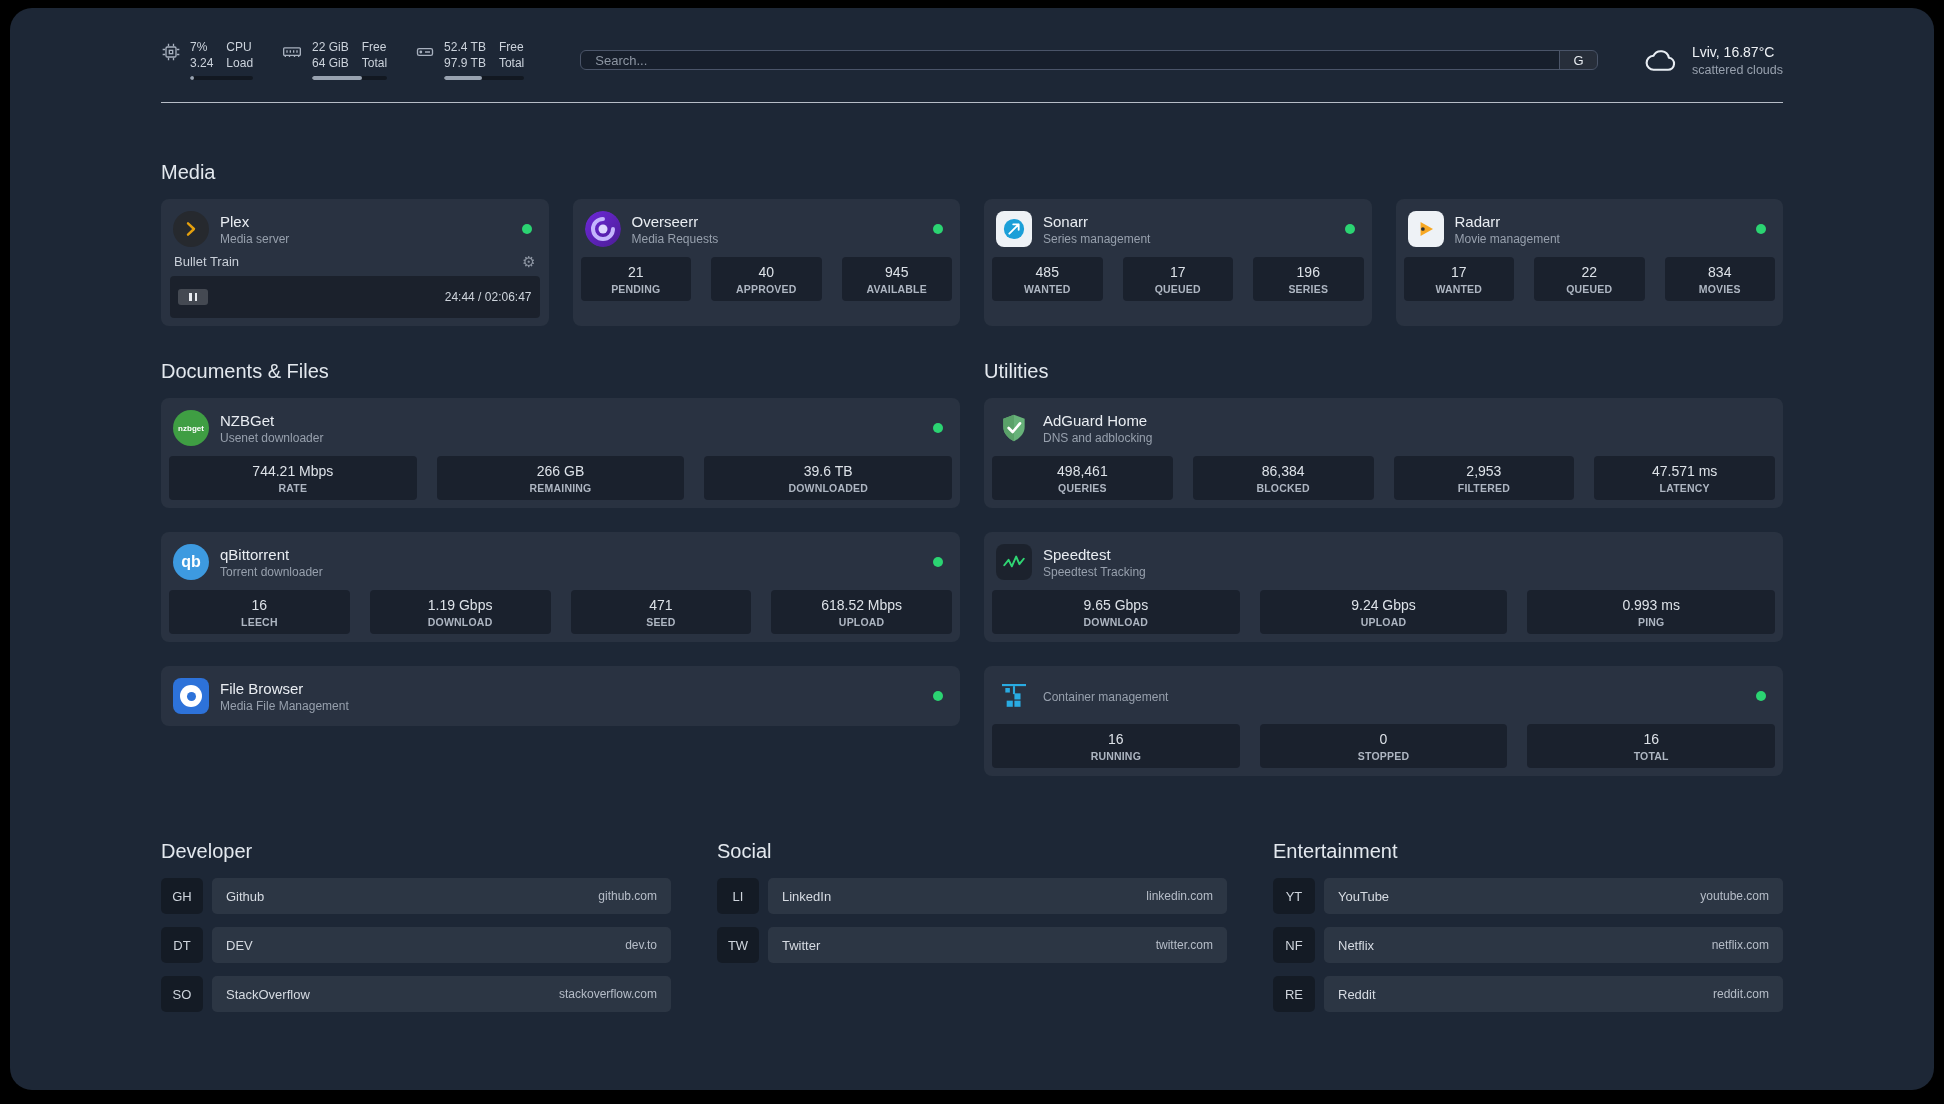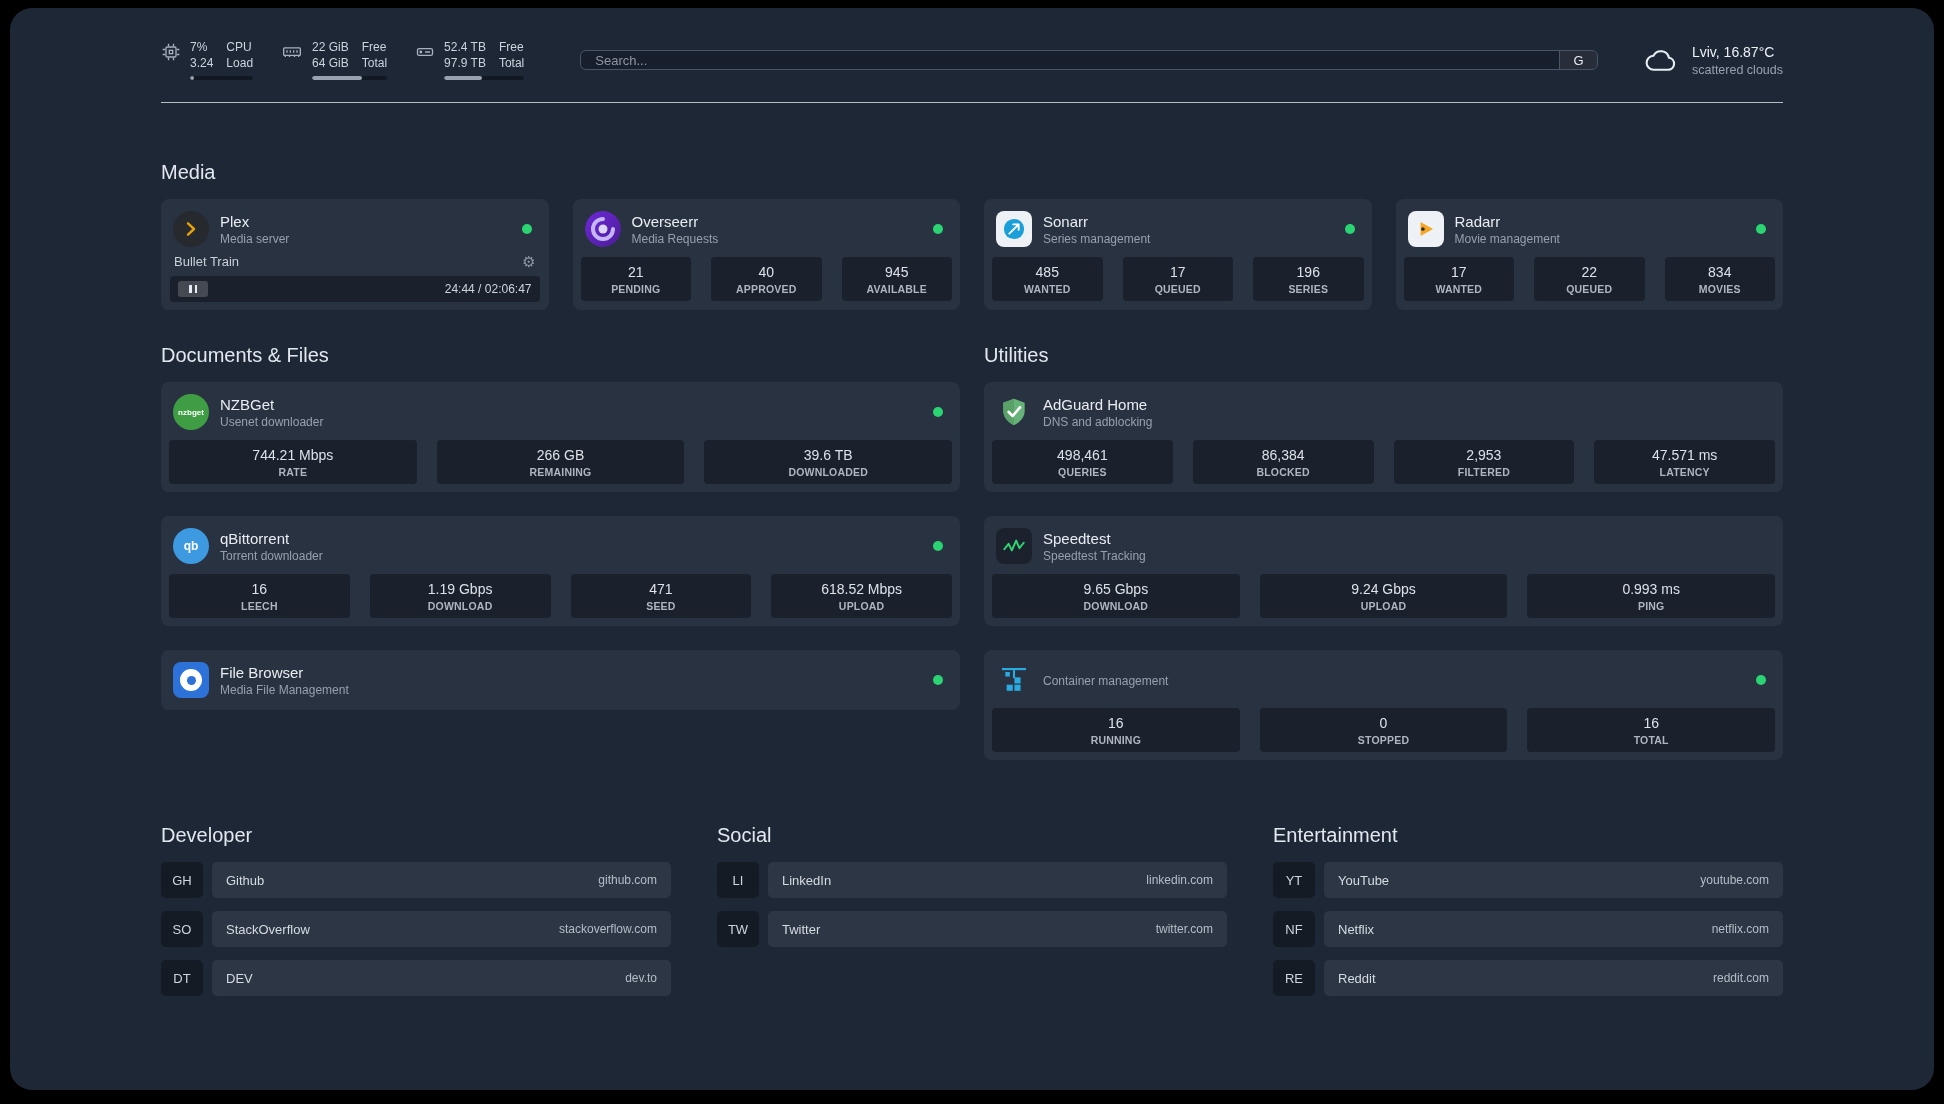--- a/index.html
+++ b/index.html
@@ -45,31 +45,31 @@
   .dot{width:10px;height:10px;border-radius:50%;background:#2bd472;flex:none;margin-right:5px;}
   .stats{display:flex;gap:20px;margin-top:6px;}
   .stat{flex:1;background:rgba(8,13,22,0.45);border-radius:4px;text-align:center;padding:7px 2px 6px;}
   .stat-value{font-size:14px;color:#dde2e8;}
   .stat-label{font-size:10.5px;font-weight:700;color:#aeb6c2;margin-top:3px;letter-spacing:.2px;}
 
   
   .np-row{display:flex;align-items:center;justify-content:space-between;padding:3px 5px 7px;text-align:center;}
   .np-title{font-size:13px;color:#c9cfd8;}
   .gear{color:#8d95a2;font-size:15px;cursor:pointer;line-height:1;}
-  .player{display:flex;align-items:center;justify-content:space-between;background:rgba(0,0,0,0.32);border-radius:4px;height:26px;padding:0 8px;margin:0 1px;}
+  .player{display:flex;align-items:center;justify-content:space-between;background:rgba(0,0,0,0.32);border-radius:4px;height:42px;padding:0 8px;margin:0 1px;}
   .pause-btn{width:30px;height:16px;background:rgba(255,255,255,0.18);border-radius:3px;display:flex;align-items:center;justify-content:center;gap:3px;cursor:pointer;}
   .pause-btn i{display:block;width:2.5px;height:8px;background:#e8ebf0;}
   .time{font-size:12px;color:#ced4dc;}
 
   
   .icon-plex{background:#26292e;border-radius:50%;}
   .icon-overseerr{border-radius:50%;}
   .icon-lightbox{background:#eef2f6;border-radius:8px;}
   .icon-nzbget{background:#3f9e43;border-radius:50%;color:#fff;font-size:8px;font-weight:700;}
-  .icon-qb{background:#3d9ae0;border-radius:50%;color:#fff;font-size:12px;font-weight:700;}
+  .icon-qb{background:#3d9ae0;border-radius:50%;color:#fff;font-size:16px;font-weight:700;}
   .icon-fb{background:#2d72d9;border-radius:8px;}
   .icon-fb-inner{width:22px;height:22px;background:#fff;border-radius:50%;display:flex;align-items:center;justify-content:center;}
   .icon-fb-dot{width:9px;height:9px;background:#2d72d9;border-radius:50%;}
   .icon-speedtest{background:rgba(0,0,0,0.3);border-radius:8px;}
 
   
   .bookmarks{display:grid;grid-template-columns:1fr 1fr 1fr;gap:46px;margin-top:64px;padding-bottom:44px;}
   .bm-row{display:flex;gap:9px;margin-bottom:13px;align-items:stretch;cursor:pointer;}
   .bm-abbr{width:42px;background:rgba(0,0,0,0.3);border-radius:5px;display:flex;align-items:center;justify-content:center;font-size:13px;color:#cfd5dd;flex:none;}
   .bm-bar{flex:1;background:rgba(255,255,255,0.07);border-radius:5px;display:flex;align-items:center;justify-content:space-between;padding:0 14px;height:36px;gap:37px;}
@@ -494,31 +494,31 @@
       <div>
         <h2 class="section-heading">Developer</h2>
         <div class="bm-row">
           <span class="bm-abbr">GH</span>
           <span class="bm-bar">
             <span class="bm-name">Github</span>
             <span class="bm-domain">github.com</span>
           </span>
         </div>
         <div class="bm-row">
+          <span class="bm-abbr">DT</span>
+          <span class="bm-bar">
+            <span class="bm-name">DEV</span>
+            <span class="bm-domain">dev.to</span>
+          </span>
+        </div>
+        <div class="bm-row">
           <span class="bm-abbr">SO</span>
           <span class="bm-bar">
             <span class="bm-name">StackOverflow</span>
             <span class="bm-domain">stackoverflow.com</span>
-          </span>
-        </div>
-        <div class="bm-row">
-          <span class="bm-abbr">DT</span>
-          <span class="bm-bar">
-            <span class="bm-name">DEV</span>
-            <span class="bm-domain">dev.to</span>
           </span>
         </div>
       </div>
 
       <div>
         <h2 class="section-heading">Social</h2>
         <div class="bm-row">
           <span class="bm-abbr">LI</span>
           <span class="bm-bar">
             <span class="bm-name">LinkedIn</span>

